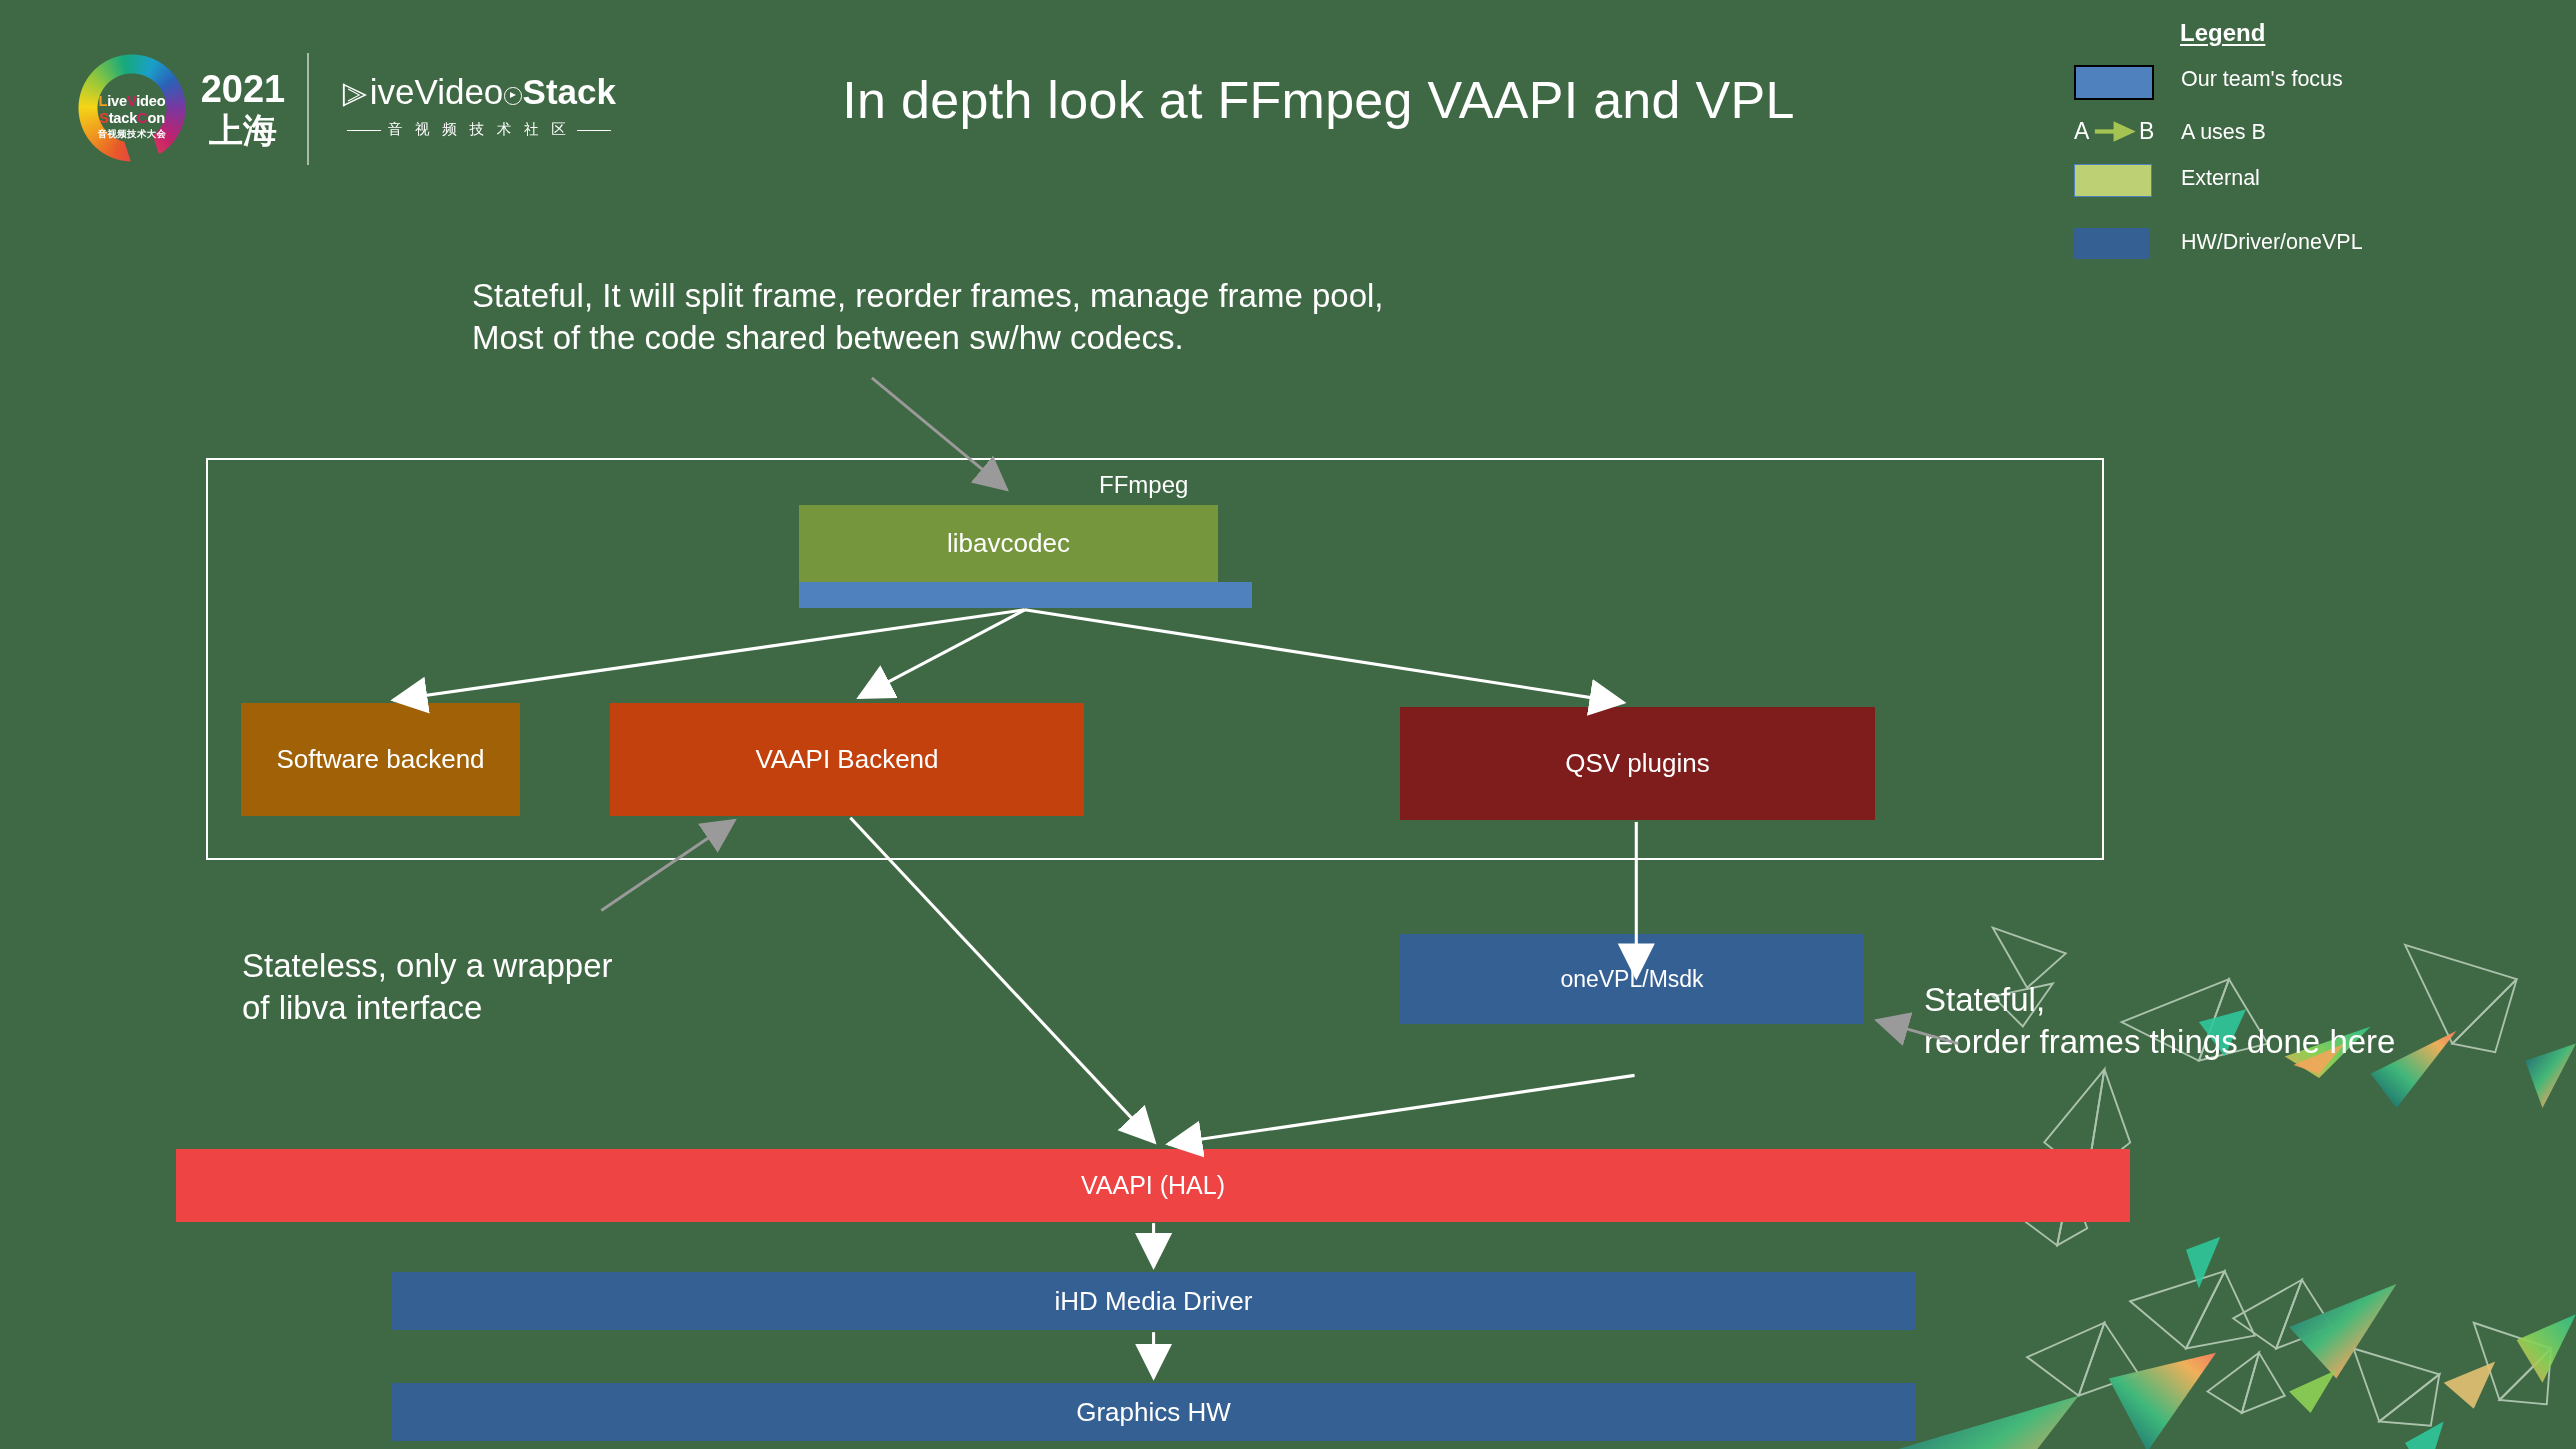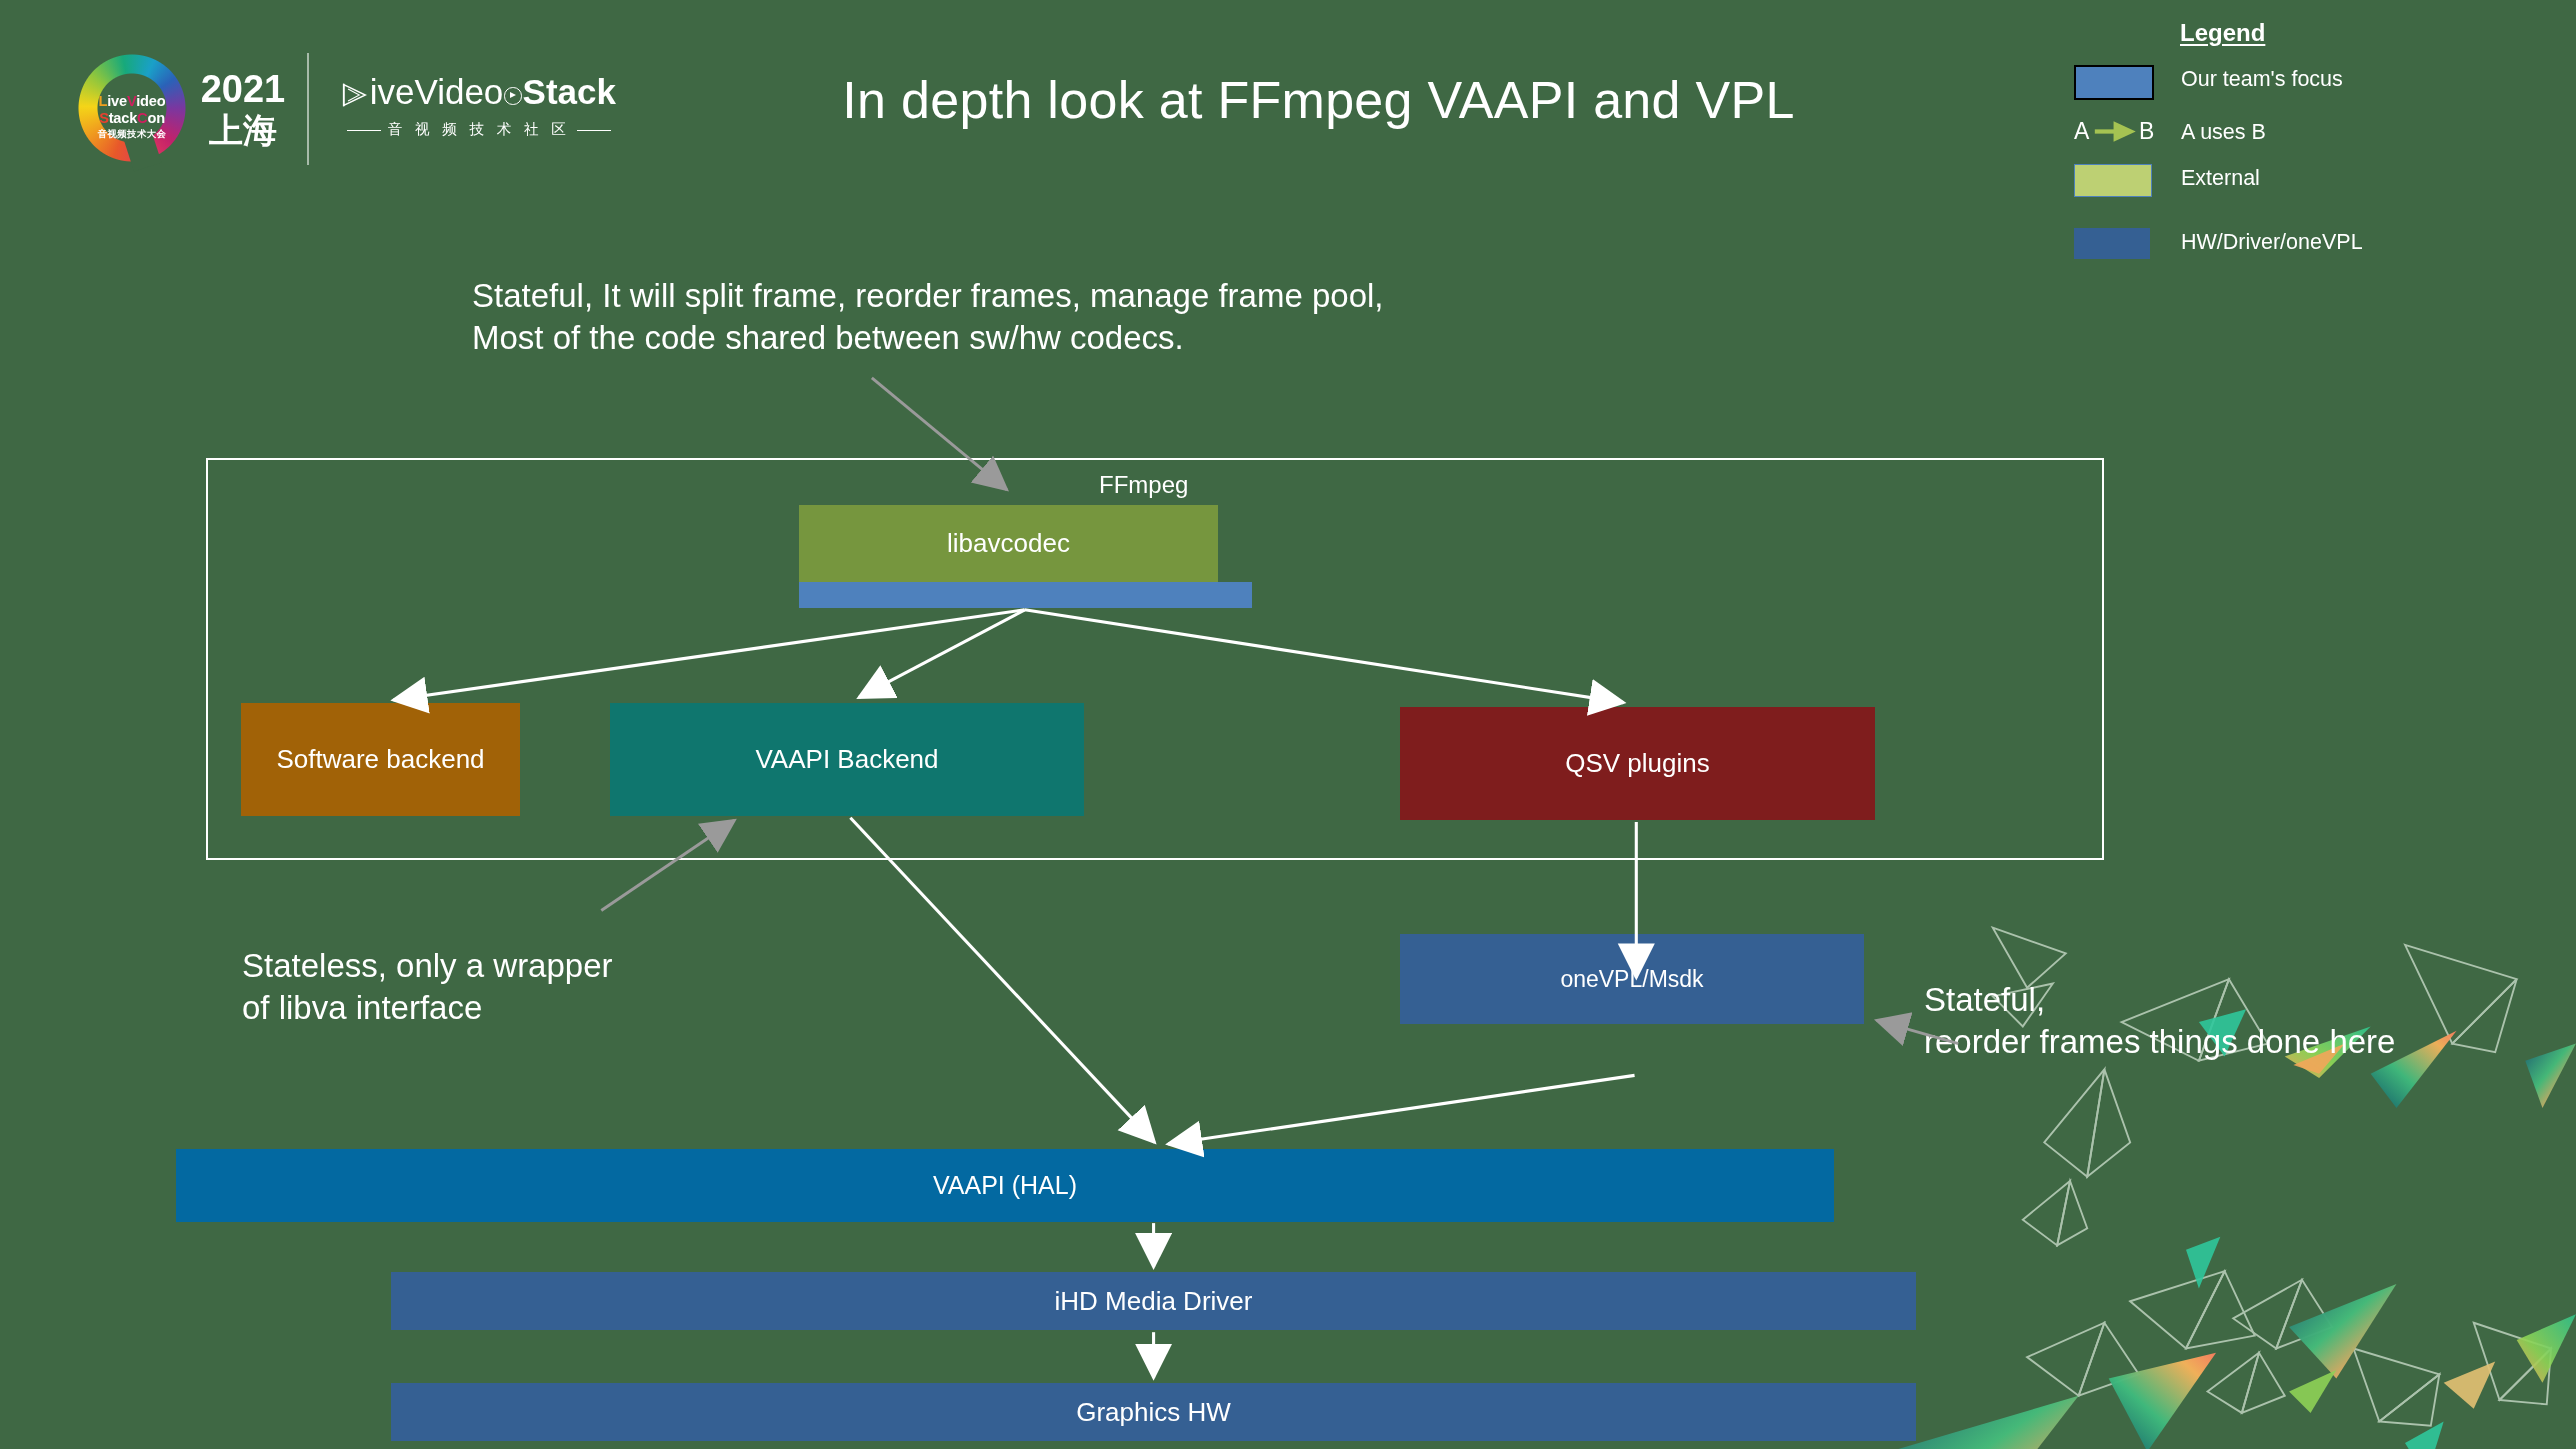--- a/index.html
+++ b/index.html
@@ -238,26 +238,26 @@
     background: #76963e;
   }
   #box-libavcodec-strip {
     position: absolute;
     left: 799px; top: 582px;
     width: 453px; height: 26px;
     background: #4e81bd;
     z-index: 4;
   }
   #box-software { left: 241px; top: 703px; width: 279px; height: 113px; background: #a16207; }
-  #box-vaapi    { left: 610px; top: 703px; width: 474px; height: 113px; background: #0f766e; }
+  #box-vaapi    { left: 610px; top: 703px; width: 474px; height: 113px; background: #c2410c; }
   #box-qsv      { left: 1400px; top: 707px; width: 475px; height: 113px; background: #7f1d1d; }
   #box-onevpl   { left: 1400px; top: 934px; width: 464px; height: 90px; background: #356093; }
   #box-onevpl .box-label { font-size: 23px; }
 
-  #box-hal      { left: 176px; top: 1149px; width: 1658px; height: 73px; background: #0369a1; }
+  #box-hal      { left: 176px; top: 1149px; width: 1954px; height: 73px; background: #ef4444; }
   #box-ihd      { left: 391px; top: 1272px; width: 1525px; height: 58px; background: #356093; }
   #box-gfx      { left: 391px; top: 1383px; width: 1525px; height: 58px; background: #356093; }
   #box-ihd .box-label, #box-gfx .box-label { font-size: 26px; }
   #box-hal .box-label { font-size: 25px; }
 
   
   .note {
     position: absolute;
     font-size: 33px;
     line-height: 1.28;

